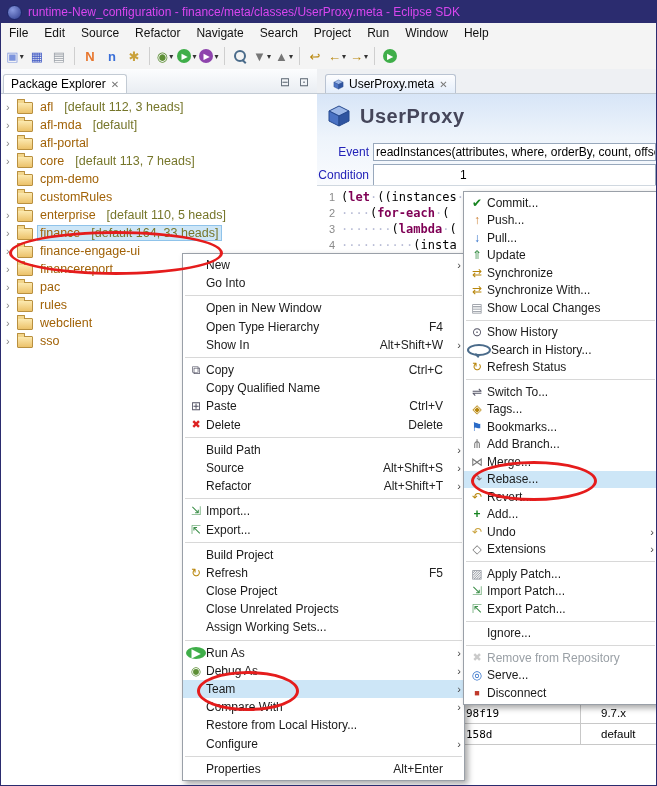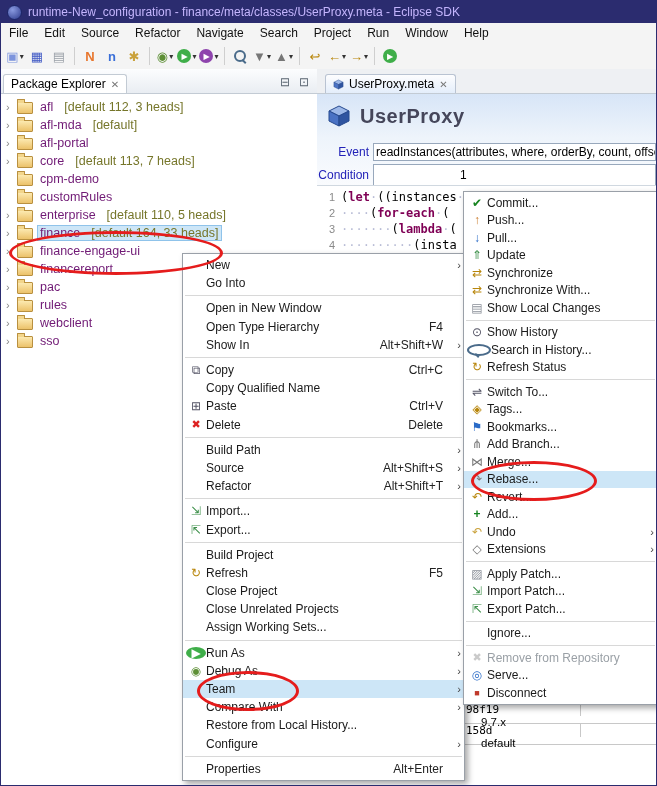--- a/index.html
+++ b/index.html
@@ -1,20 +1,20 @@
 <!DOCTYPE html>
 <html><head>
 <meta charset="utf-8">
 <style>
   html,body{margin:0;padding:0;background:#888;}
   .screen{position:relative;width:657px;height:786px;overflow:hidden;background:#fff;
     font-family:"Liberation Sans",sans-serif;border:1px solid #2b2c6f;box-sizing:border-box;}
 
   
-  .titlebar{position:absolute;left:0;top:0;right:0;height:22px;background:#2b2c6f;color:#c4b5fd;
+  .titlebar{position:absolute;left:0;top:0;right:0;height:22px;background:#2b2c6f;color:#d946ef;
     display:flex;align-items:center;gap:6px;padding-left:6px;font-size:12px;white-space:nowrap;}
   .ec-logo{width:13px;height:13px;border-radius:50%;flex:none;
     background:radial-gradient(circle at 35% 30%,#8a9ae0,#2d3a8c);border:1px solid #1d2668;}
 
   
   .menubar{position:absolute;left:0;top:22px;right:0;height:20px;background:#f4f4f4;display:flex;
     align-items:center;font-size:12px;color:#111;}
   .mb{padding:2px 8px;}
 
   
@@ -40,21 +40,21 @@
   .tree{padding-top:4px;}
   .trow{display:flex;align-items:center;height:18px;padding-left:5px;font-size:12.5px;white-space:nowrap;}
   .chev{width:11px;color:#888;font-size:11px;flex:none;}
   .chev::after{content:"›";}
   .chev.hid{visibility:hidden;}
   .folder{width:14px;height:10px;background:linear-gradient(#fce9b0,#ecc26a);border:1px solid #b9903f;
     border-radius:1px;position:relative;margin:2px 5px 0 0;flex:none;}
   .folder::before{content:"";position:absolute;left:-1px;top:-4px;width:6px;height:3px;background:#f3d68c;
     border:1px solid #b9903f;border-bottom:none;border-radius:1px 1px 0 0;}
   .labwrap{padding:0 2px;}
-  .pname{color:#701a75;}
+  .pname{color:#a16207;}
   .dec{color:#76762a;margin-left:11px;}
   .trow.sel .labwrap{background:#cde6f7;outline:1px solid #8fc3ea;}
 
   
   .editor{position:absolute;left:316px;top:68px;right:0;bottom:0;background:#fff;}
   .etabbar{height:24px;background:#eef0f3;border-bottom:1px solid #c3cbd4;display:flex;align-items:flex-end;}
   .etab{display:flex;align-items:center;gap:5px;margin-left:8px;padding:2px 7px;height:19px;box-sizing:border-box;
     background:linear-gradient(#fdfdfe,#e4eefb);border:1px solid #b9c3d2;border-bottom:none;border-radius:3px 3px 0 0;font-size:12px;}
   .eheader{height:44px;background:linear-gradient(#d7e5f7,#eef4fb);display:flex;align-items:center;gap:9px;padding-left:10px;}
   .eheader .etitle{font-size:20px;font-weight:bold;color:#45465a;letter-spacing:.5px;}
@@ -68,21 +68,21 @@
     font-family:"DejaVu Sans Mono",monospace;font-size:12px;padding-top:3px;overflow:hidden;}
   .cline{display:flex;height:16px;line-height:16px;white-space:pre;}
   .lnum{width:18px;text-align:right;color:#8a8a8a;margin-right:6px;font-size:11px;flex:none;font-family:"Liberation Sans",sans-serif;}
   .tk-k{color:#7f0055;font-weight:bold;}
   .tk-p{color:#000;}
   .tk-i{color:#000;}
   .tk-w{color:#b9bdd6;}
 
   
   .headsfrag{position:absolute;left:460px;top:701px;width:196px;font-size:11.5px;border-top:1px solid #c8c8c8;z-index:5;background:#fff;}
-  .hrow{height:20px;border-bottom:1px solid #c8c8c8;display:flex;align-items:stretch;flex-direction:column;}
+  .hrow{height:20px;border-bottom:1px solid #c8c8c8;display:flex;align-items:stretch;}
   .hc1{width:114px;padding-left:5px;border-right:1px solid #c8c8c8;display:flex;align-items:center;
     font-family:"DejaVu Sans Mono",monospace;font-size:11px;}
   .hc2{padding-left:20px;display:flex;align-items:center;}
 
   
   .menu{position:absolute;background:#fff;border:1px solid #9aa0a8;box-shadow:3px 3px 6px rgba(0,0,0,.35);
     padding:2px 0;font-size:12px;}
   #ctxmenu{left:181px;top:252px;width:281px;z-index:50;}
   #teammenu{left:462px;top:190px;width:193px;z-index:60;}
   .mi{display:flex;align-items:center;height:18.2px;padding:0 3px;color:#1a1a1a;}

